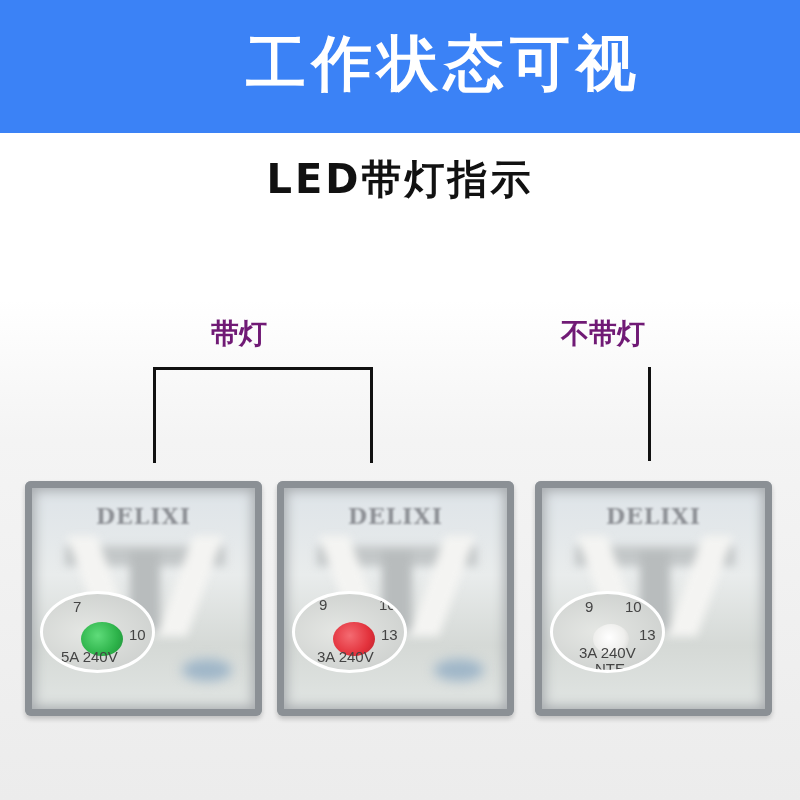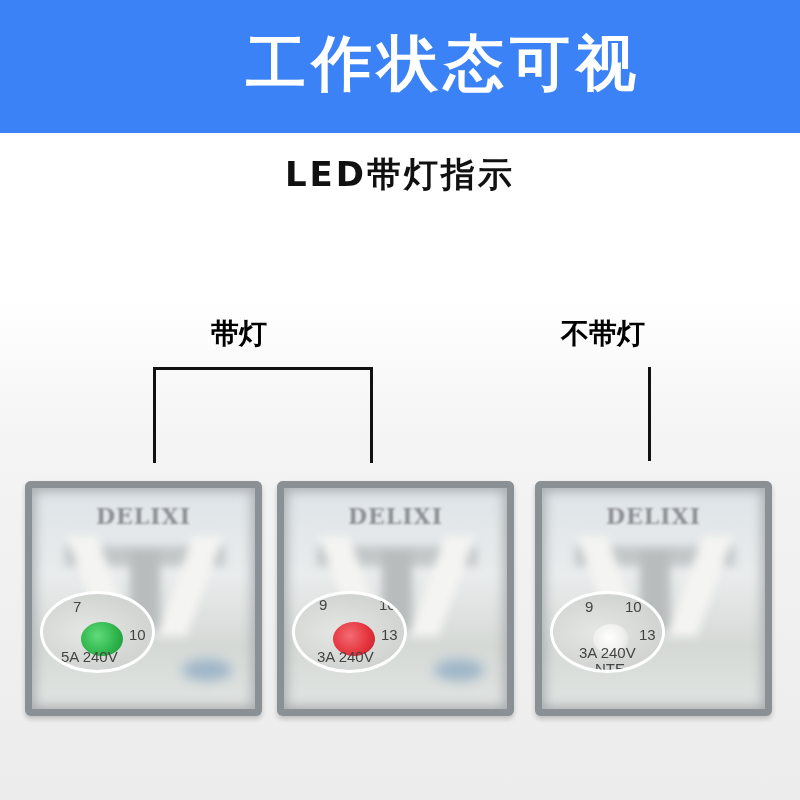--- a/index.html
+++ b/index.html
@@ -2,23 +2,23 @@
 <html><head>
 <meta charset="utf-8">
 <style>
   html,body{margin:0;padding:0;}
   body{width:800px;height:800px;position:relative;overflow:hidden;
     font-family:"DejaVu Sans","Liberation Sans",sans-serif;
     background:linear-gradient(#ffffff 0px,#ffffff 300px,#f4f4f4 440px,#ececec 800px);}
   .banner{position:absolute;left:0;top:0;width:800px;height:133px;background:#3b82f6;
     display:flex;align-items:center;justify-content:center;padding-left:44px;}
   .banner-title{color:#fff;font-size:60px;font-weight:bold;letter-spacing:6px;margin-top:-4px;}
-  .subtitle{position:absolute;left:0;top:152px;width:800px;text-align:center;font-size:34px;
+  .subtitle{position:absolute;left:0;top:152px;width:800px;text-align:center;font-size:40px;
     font-weight:bold;color:#111;letter-spacing:3px;}
-  .label{position:absolute;font-size:28px;color:#000000;font-weight:bold;}
+  .label{position:absolute;font-size:28px;color:#701a75;font-weight:bold;}
   .bracket{position:absolute;border:3px solid #111;border-bottom:none;box-sizing:border-box;}
   .vline{position:absolute;width:3px;background:#111;}
   .relay{position:absolute;width:237px;height:235px;border-radius:6px;
     background:linear-gradient(#dde3e8,#e9ecec 40%,#d5d9d6 70%,#e2e6e4);
     box-shadow:inset 0 0 0 7px #8b9095, inset 0 0 12px 10px #a9adb0, 0 3px 5px rgba(0,0,0,.2);
     overflow:hidden;}
   .brand{position:absolute;top:22px;left:0;width:100%;text-align:center;font-family:"DejaVu Serif",serif;
     font-size:22px;font-weight:bold;color:#8d9095;letter-spacing:1px;filter:blur(1px);}
   .inner{position:absolute;left:40px;top:55px;width:160px;height:100px;filter:blur(4px);}
   .inner .b1{position:absolute;left:20px;top:0;width:30px;height:100px;background:#f4f4f2;transform:skewX(20deg);}

